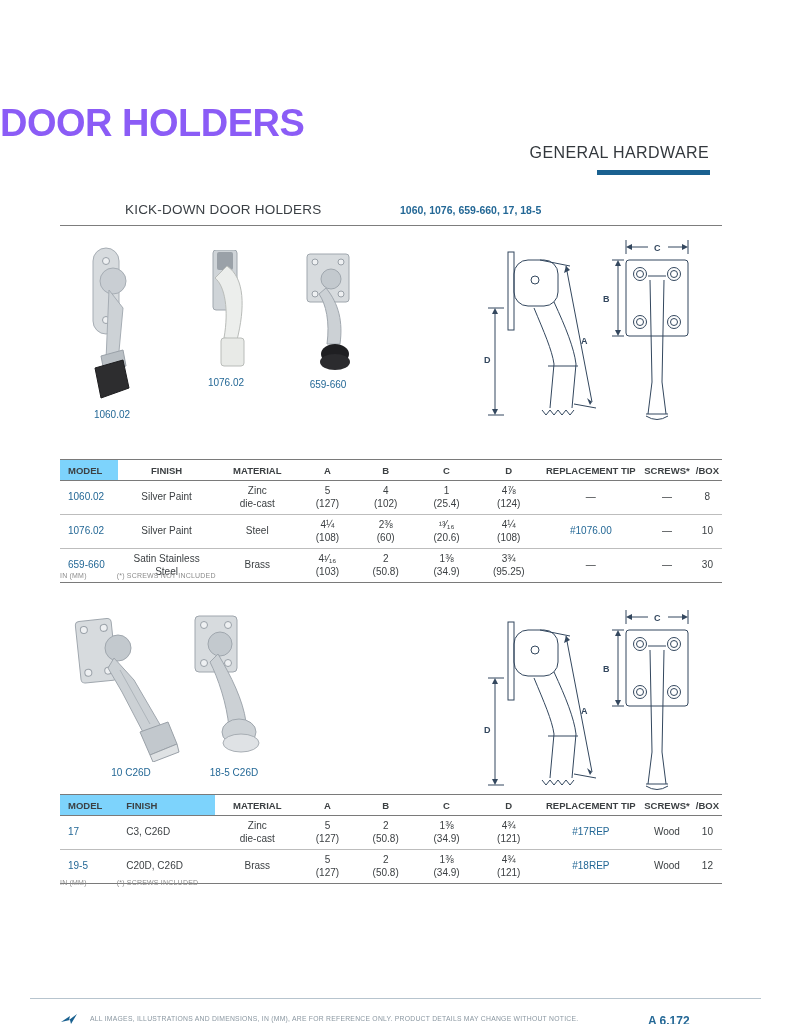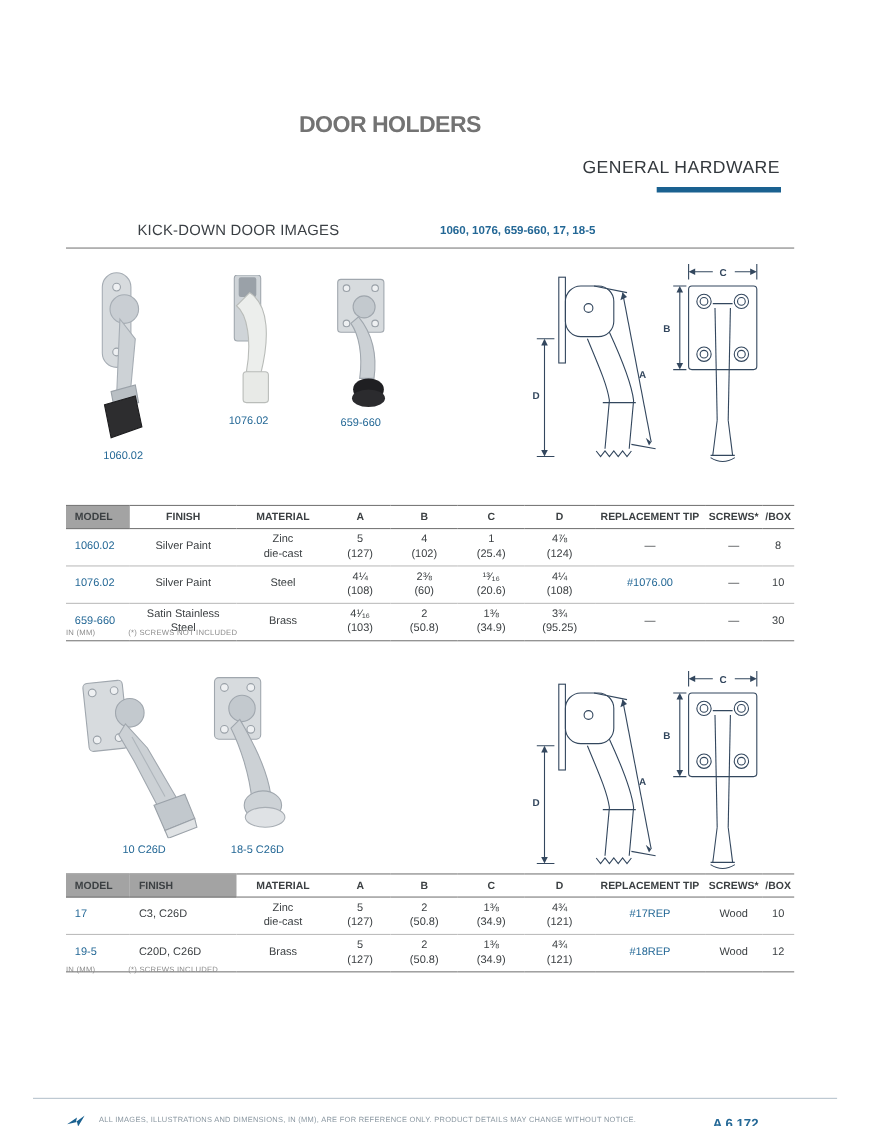--- a/index.html
+++ b/index.html
@@ -3,22 +3,22 @@
 <meta charset="utf-8">
 <style>
   * { margin:0; padding:0; box-sizing:border-box; }
   html,body { background:#e8e8e8; }
   .page {
     position:relative; width:791px; height:1024px; margin:0 auto;
     background:#ffffff; overflow:hidden;
     font-family:"Liberation Sans", sans-serif; color:#3c4043;
   }
   
-  .hdr-title { position:absolute; top:102px; left:0; right:82px; text-align:center;
-    font-size:21px; font-weight:800; color:#737373; letter-spacing:-0.5px; }
+  .hdr-title { position:absolute; top:102px; left:0; right:82px; text-align:left;
+    font-size:38px; font-weight:800; color:#8b5cf6; letter-spacing:-0.5px; }
   .hdr-subtitle { position:absolute; top:144px; left:0; right:82px; text-align:right;
     font-size:16px; font-weight:400; color:#33383d; letter-spacing:0.4px; }
   .hdr-bar { position:absolute; top:170px; left:597px; width:113px; height:5px; }
   
   .sec-title { position:absolute; top:202px; left:125px; font-size:13.5px; color:#3a3f44; letter-spacing:0.2px; }
   .sec-codes { position:absolute; top:204px; left:400px; right:86px; 
     font-size:10.5px; font-weight:700; }
   .sec-line { position:absolute; top:225px; left:60px; width:662px; height:1px; background:#7d7d7d; }
   
   .figure { position:absolute; display:flex; flex-direction:column; align-items:center; }
@@ -26,21 +26,21 @@
   .blue { color:#246896; }
   
   .tblwrap { position:absolute; left:60px; width:662px; }
   table { width:100%; border-collapse:collapse; table-layout:fixed; }
   th { font-size:9.5px; font-weight:700; color:#3c4043; text-align:center;
        padding:5px 2px 4px; border-top:1px solid #7a7a7a; border-bottom:1px solid #7a7a7a; }
   td { font-size:10px; color:#3c4043; text-align:center; padding:4px 2px;
        white-space:pre-line; line-height:1.25; border-bottom:1px solid #bdbdbd; }
   tr:last-child td { border-bottom:1px solid #7a7a7a; }
   th.left, td.left { text-align:left; padding-left:8px; }
-  th.shade { background:#a3a3a3; }
+  th.shade { background:#7dd3fc; }
   td.model { color:#246896; }
   td.tip { color:#246896; }
   .footnote { position:absolute; left:60px; font-size:7px; color:#8c8c8c; letter-spacing:0.2px; }
   .footnote span.f2 { margin-left:30px; }
   
   .diagram { position:absolute; left:478px; width:250px; height:195px; }
   .diagram text { font-size:9px; font-weight:700; fill:#33475e; font-family:"Liberation Sans",sans-serif; }
   
   .foot-rule { position:absolute; top:998px; left:30px; width:731px; height:1px; background:#b7c4ce; }
   .foot-logo { position:absolute; left:61px; top:1012px; width:16px; height:12px; }
@@ -50,21 +50,21 @@
 </style>
 </head>
 <body>
 
 <div class="page">
 
   <div class="hdr-title">DOOR HOLDERS</div>
   <div class="hdr-subtitle">GENERAL HARDWARE</div>
   <div class="hdr-bar" style="background:#1a6190;"></div>
 
-  <div class="sec-title">KICK-DOWN DOOR IMAGES</div>
+  <div class="sec-title">KICK-DOWN DOOR HOLDERS</div>
   <div class="sec-codes blue">1060, 1076, 659-660, 17, 18-5</div>
   <div class="sec-line"></div>
 
   <div class="figure" style="left:82px; top:246px; width:60px;">
     <svg width="58" height="158" viewBox="0 0 58 158">
       <rect x="10" y="2" width="26" height="86" rx="13" fill="#d7dbde" stroke="#a6adb4"></rect>
       <circle cx="23" cy="15" r="3.5" fill="#eef0f2" stroke="#9aa1a8"></circle>
       <circle cx="23" cy="74" r="3.5" fill="#eef0f2" stroke="#9aa1a8"></circle>
       <circle cx="30" cy="35" r="13" fill="#c9ced3" stroke="#a6adb4"></circle>
       <path d="M26,44 L40,62 L35,116 L23,114 Z" fill="#cdd2d6" stroke="#a6adb4"></path>

